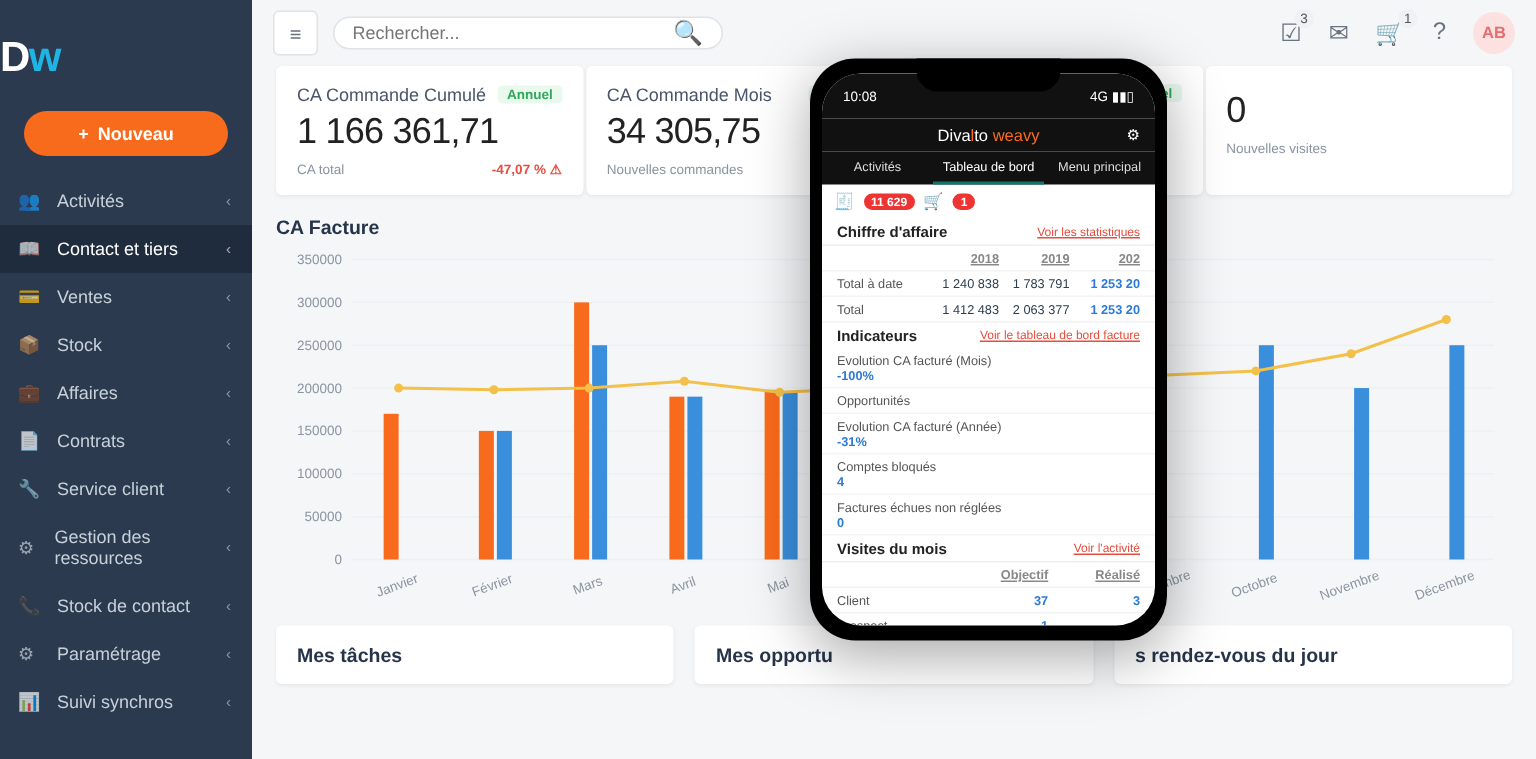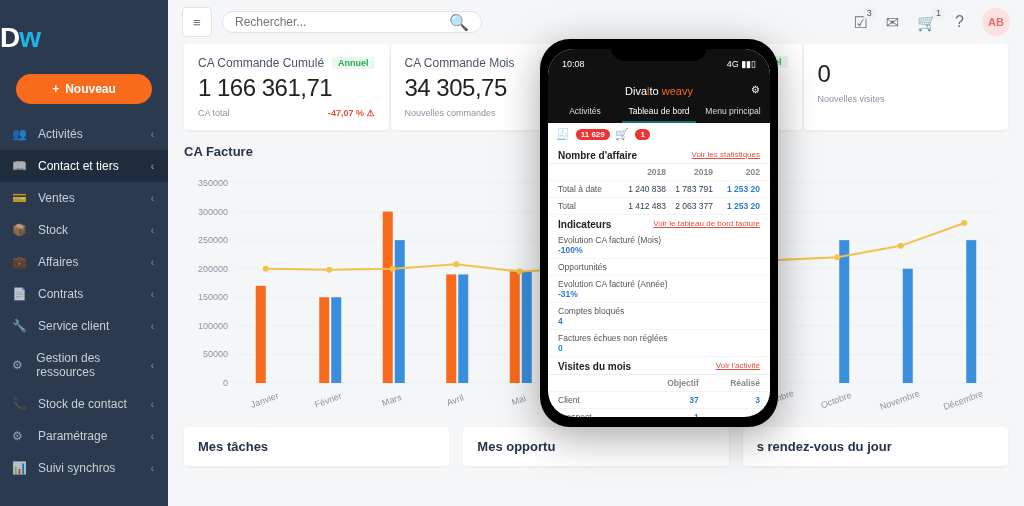--- a/index.html
+++ b/index.html
@@ -27,21 +27,21 @@
 .greeting { font-size: 20px; font-weight: 700; color: #26344a; margin: 14px 0 14px; }
 .cards { display: flex; gap: 2px; }
 .card { flex: 1; background: #fff; border-radius: 4px; padding: 12px 14px; box-shadow: 0 1px 3px rgba(0,0,0,.06); position: relative; }
 .card .ct { font-size: 12px; color: #4a5568; display: flex; justify-content: space-between; align-items: center; }
 .card .tag { font-size: 9px; padding: 1px 6px; border-radius: 3px; background: #e9f9ee; color: #2fa85a; font-weight: 600; }
 .card .tag.m { background: #e8f0fb; color: #4a7cc7; }
 .card .val { font-size: 24px; font-weight: 300; color: #222; margin-top: 4px; letter-spacing: -0.5px; }
 .card .sub { font-size: 9px; color: #8a94a0; margin-top: 6px; display: flex; justify-content: space-between; }
 .card .delta { color: #e74c3c; font-weight: 600; }
 .facture { margin-top: 14px; }
-.facture h3 { font-size: 13px; font-weight: 600; color: #26344a; margin-bottom: 14px; }
+.facture h3 { font-size: 13px; font-weight: 600; color: #26344a; margin-bottom: 4px; }
 .chart { background: transparent; height: 240px; position: relative; }
 .chart svg { width: 100%; height: 100%; }
 .ytick text { font-size: 9px; fill: #8a94a0; }
 .xtick text { font-size: 9px; fill: #8a94a0; }
 .bottom-cards { display: flex; gap: 14px; margin-top: 14px; }
 .bottom-cards .bc { flex: 1; background: #fff; border-radius: 4px; padding: 12px 14px; font-size: 13px; font-weight: 600; color: #26344a; box-shadow: 0 1px 3px rgba(0,0,0,.06); }
 
 .phone { position: absolute; left: 372px; top: -20px; width: 238px; height: 388px; background: #000; border-radius: 30px; padding: 10px 8px; box-shadow: 0 10px 40px rgba(0,0,0,.35); margin-top: 15px; }
 .phone .screen { background: #fff; width: 100%; height: 100%; border-radius: 26px; overflow: hidden; position: relative; font-size: 10px; }
 .phone .notch { position: absolute; top: 0; left: 50%; transform: translateX(-50%); width: 96px; height: 22px; background: #000; border-radius: 0 0 14px 14px; z-index: 5; }
@@ -53,21 +53,21 @@
 .ptabs .on { border-bottom: 2px solid #0f766e; color: #fff; }
 .pbadge-row { display: flex; gap: 6px; padding: 5px 8px; align-items: center; }
 .red-badge { background: #e33; color: #fff; font-size: 8px; font-weight: 700; padding: 1px 5px; border-radius: 8px; }
 .psection { padding: 4px 10px 2px; display: flex; justify-content: space-between; align-items: center; }
 .psection .st { font-weight: 700; font-size: 10px; color: #222; }
 .psection .lk { color: #e74c3c; font-size: 8px; text-align: left; line-height: 1.1; text-decoration: underline; }
 .ptbl { border-top: 1px solid #eee; }
 .ptbl .row { display: flex; font-size: 8.5px; padding: 3px 10px; border-bottom: 1px solid #f3f3f3; }
 .ptbl .row > div:first-child { flex: 1.3; color: #555; }
 .ptbl .row > div:not(:first-child) { flex: 1; text-align: right; }
-.ptbl .hdr div { color: #888; font-weight: 600; }
+.ptbl .hdr div { color: #888; font-weight: 600; text-decoration: underline; }
 .blue { color: #2d7ad6; font-weight: 600; }
 .indrow { display: flex; justify-content: space-between; padding: 3px 10px; font-size: 8.5px; color: #555; border-bottom: 1px solid #f5f5f5; flex-direction: column; }
 </style>
 </head>
 <body>
 
 <div class="app">
   <aside class="sidebar">
     <div class="logo"><span class="d">D</span><span class="w">w</span></div>
     <button class="new-btn">
@@ -310,21 +310,21 @@
               <div class="on">Tableau de bord</div>
               <div>Menu principal</div>
           </div>
           <div class="pbadge-row">
             <span style="font-size:11px">🧾</span>
               <span class="red-badge">11 629</span>
             <span style="font-size:11px">🛒</span>
               <span class="red-badge">1</span>
           </div>
           <div class="psection">
-              <span class="st">Nombre d'affaire</span>
+              <span class="st">Chiffre d'affaire</span>
               <span class="lk">Voir les statistiques</span>
             </div>
           <div class="ptbl">
             <div class="row hdr">
                 <div></div>
                 <div>2018</div>
                 <div>2019</div>
                 <div>202</div>
               </div>
             <div class="row">

